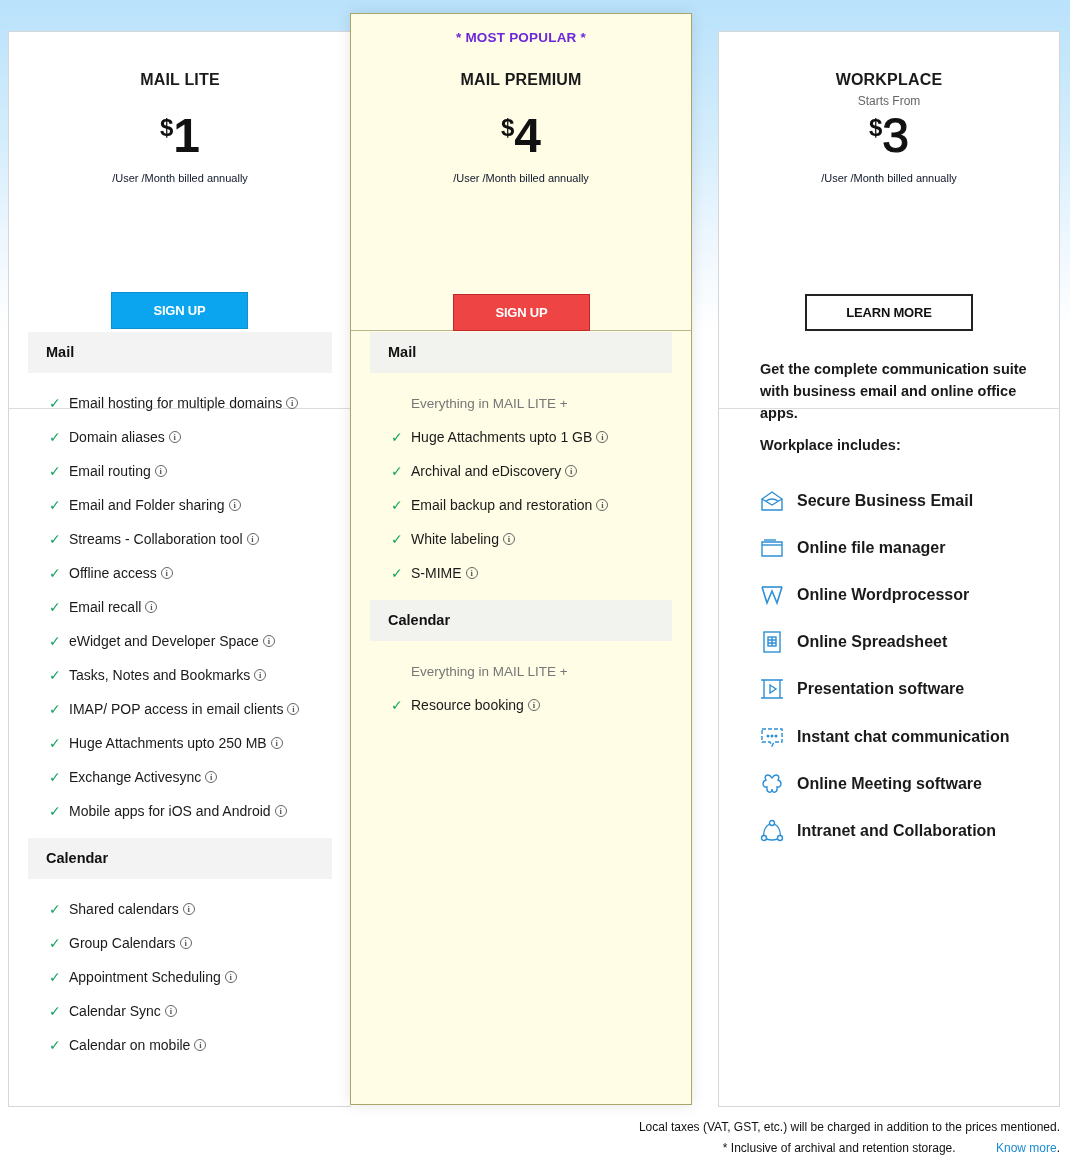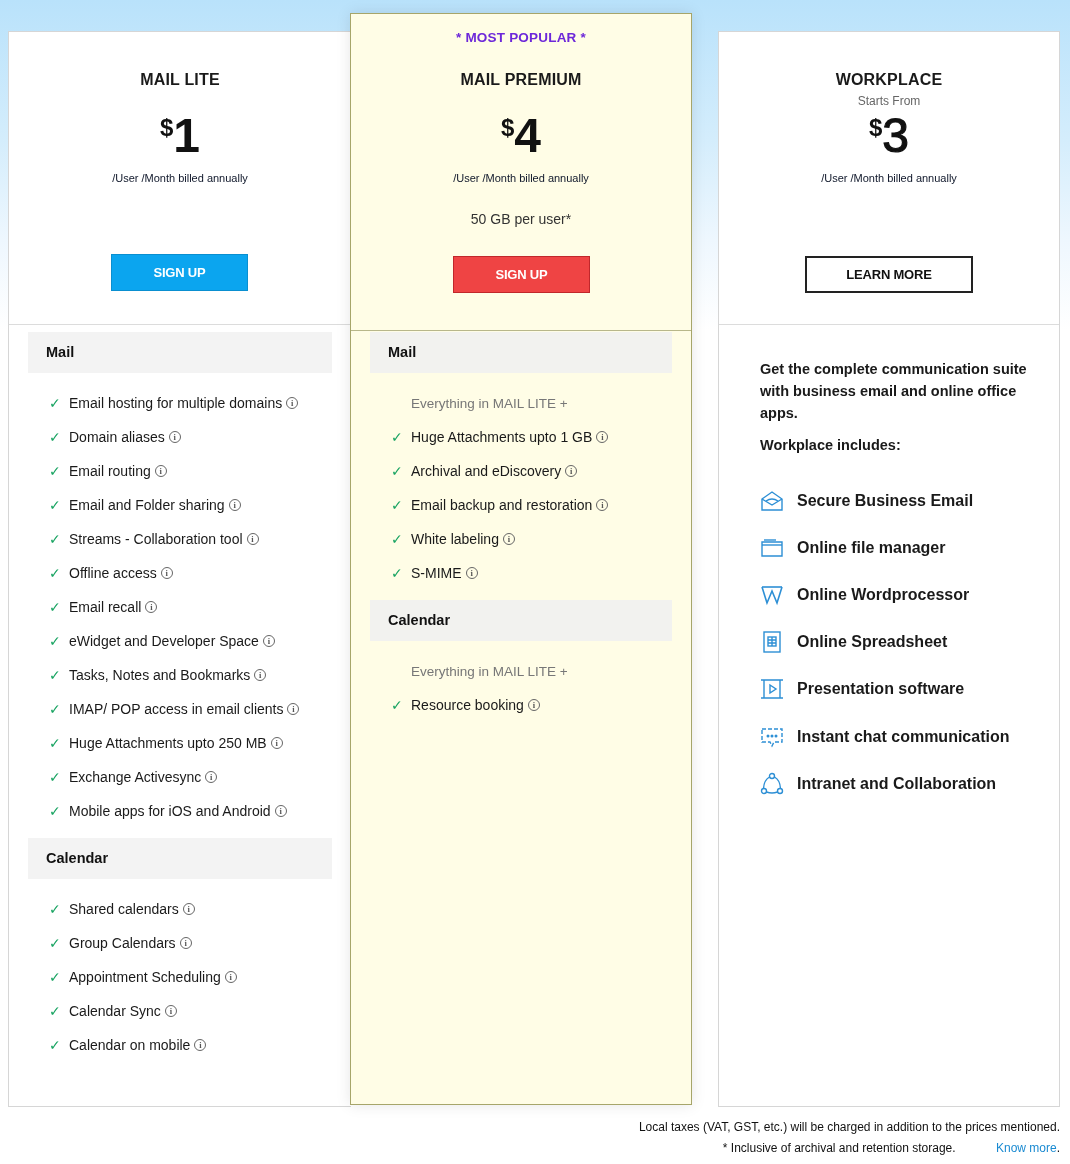--- a/index.html
+++ b/index.html
@@ -17,38 +17,38 @@
   }
   .card.lite { left: 8px; top: 31px; width: 343px; height: 1076px; border-right: none; }
   .card.work { left: 718px; top: 31px; width: 342px; height: 1076px; }
   .card.prem {
     left: 350px; top: 13px; width: 342px; height: 1092px;
     background: #fffde6; border: 1px solid #a6a56a;
     box-shadow: 0 0 14px rgba(0,0,0,0.10);
     z-index: 2;
   }
   .head { position: absolute; left: 0; right: 0; top: 0; text-align: center; }
-  .card.lite .head, .card.work .head { height: 293px; border-bottom: 1px solid #dcdcdc; }
+  .card.lite .head, .card.work .head { height: 377px; border-bottom: 1px solid #dcdcdc; }
   .card.prem .head { height: 317px; border-bottom: 1px solid #b8b78a; }
   .popular { position: absolute; left: 0; right: 0; top: 16px; color: #6d28d9; font-weight: bold; font-size: 13.5px; letter-spacing: 0.2px; }
   .plan-name { position: absolute; left: 0; right: 0; top: 39px; font-size: 16px; font-weight: bold; letter-spacing: 0.2px; color: #1a1a1a; }
   .card.prem .plan-name { top: 57px; }
   .starts { position: absolute; left: 0; right: 0; top: 62px; font-size: 12px; color: #666; }
   .price { position: absolute; left: 0; right: 0; top: 80px; font-weight: bold; color: #111; }
   .card.prem .price { top: 98px; }
   .price .cur { font-size: 24px; vertical-align: top; position: relative; top: 2px; }
   .price .amt { font-size: 48px; line-height: 48px; }
   .card.work .price .amt { font-weight: normal; -webkit-text-stroke: 1.2px #111; }
   .billing { position: absolute; left: 0; right: 0; top: 140px; font-size: 11px; color: #0f172a; }
   .card.prem .billing { top: 158px; }
   .tabs { position: absolute; left: 53px; top: 174px; width: 237px; height: 30px; display: flex; border-bottom: 1px solid #ececec; }
   .tab { flex: 1; font-size: 14px; line-height: 24px; color: #333; cursor: pointer; }
   .tab.active { color: #1a8ad1; font-weight: bold; border-bottom: 2px solid #1a8ad1; }
   .storage { position: absolute; left: 0; right: 0; top: 197px; font-size: 14px; color: #333; }
-  .btn { position: absolute; height: 37px; font-size: 13px; font-weight: bold; letter-spacing: -0.2px; display: flex; align-items: center; justify-content: center; cursor: pointer; }
+  .btn { position: absolute; height: 37px; font-size: 13px; font-weight: bold; letter-spacing: -0.2px; display: flex; align-items: center; justify-content: center; cursor: pointer; margin-top: 38px; }
   .btn.blue { left: 102px; top: 222px; width: 137px; background: #0ba5ef; color: #fff; border: 1px solid #0a8fd0; }
   .btn.red { left: 102px; top: 242px; width: 137px; background: #ef4444; color: #fff; border: 1px solid #c0272b; }
   .btn.outline { left: 86px; top: 224px; width: 168px; background: #fff; color: #111; border: 2px solid #222; }
   .body { position: absolute; left: 0; right: 0; }
   .card.lite .body, .card.work .body { top: 300px; }
   .card.prem .body { top: 318px; }
   .section-h { margin: 0 19px 0 19px; height: 41px; background: #f3f3f3; font-size: 14.5px; font-weight: bold; padding-left: 18px; line-height: 41px; color: #111; }
   .card.prem .section-h { background: #f2f2ef; }
   .feat-list { padding: 13px 0 10px 0; }
   .feat { height: 34px; display: flex; align-items: center; padding-left: 40px; font-size: 14px; color: #1a1a1a; }
@@ -173,21 +173,20 @@
       </div>
   </div>
 </div>
 
 <div class="card prem">
   <div class="head">
     <div class="popular">* MOST POPULAR *</div>
     <div class="plan-name">MAIL PREMIUM</div>
     <div class="price"><span class="cur">$</span><span class="amt">4</span></div>
     <div class="billing">/User /Month billed annually</div>
-    <div class="storage">50 GB per user*</div>
     <div class="btn red">SIGN UP</div>
   </div>
   <div class="body">
     <div class="section-h">Mail</div>
     <div class="feat-list" id="prem-mail">
         <div class="feat sub">Everything in MAIL LITE +</div>
         <div class="feat">
           <span class="chk">✓</span>
           <span>Huge Attachments upto 1 GB</span>
           <span class="info">i</span>
@@ -280,20 +279,26 @@
         <svg viewBox="0 0 24 24" fill="none" stroke="#2d8fd5" stroke-width="1.4">
             <path d="M2 4 H22 V17 H14 L12 21 L10 17 H2 Z" stroke-dasharray="4 2"></path>
             <circle cx="8" cy="11" r="0.8" fill="#2d8fd5"></circle>
             <circle cx="12" cy="11" r="0.8" fill="#2d8fd5"></circle>
             <circle cx="16" cy="11" r="0.8" fill="#2d8fd5"></circle>
           </svg>
         <span>Instant chat communication</span>
       </div>
       <div class="app">
         <svg viewBox="0 0 24 24" fill="none" stroke="#2d8fd5" stroke-width="1.4">
+            <path d="M12 6 C9 1 3 3 6 8 C1 10 3 16 7 15 C6 21 12 22 12 17 C12 22 18 21 17 15 C21 16 23 10 18 8 C21 3 15 1 12 6 Z"></path>
+          </svg>
+        <span>Online Meeting software</span>
+      </div>
+      <div class="app">
+        <svg viewBox="0 0 24 24" fill="none" stroke="#2d8fd5" stroke-width="1.4">
             <circle cx="12" cy="4" r="2.5"></circle>
             <circle cx="4" cy="19" r="2.5"></circle>
             <circle cx="20" cy="19" r="2.5"></circle>
             <path d="M9.5 5 Q4 8 3.5 16.5 M14.5 5 Q20 8 20.5 16.5 M6.5 20 Q12 22 17.5 20"></path>
           </svg>
         <span>Intranet and Collaboration</span>
       </div>
     </div>
   </div>
 </div>

